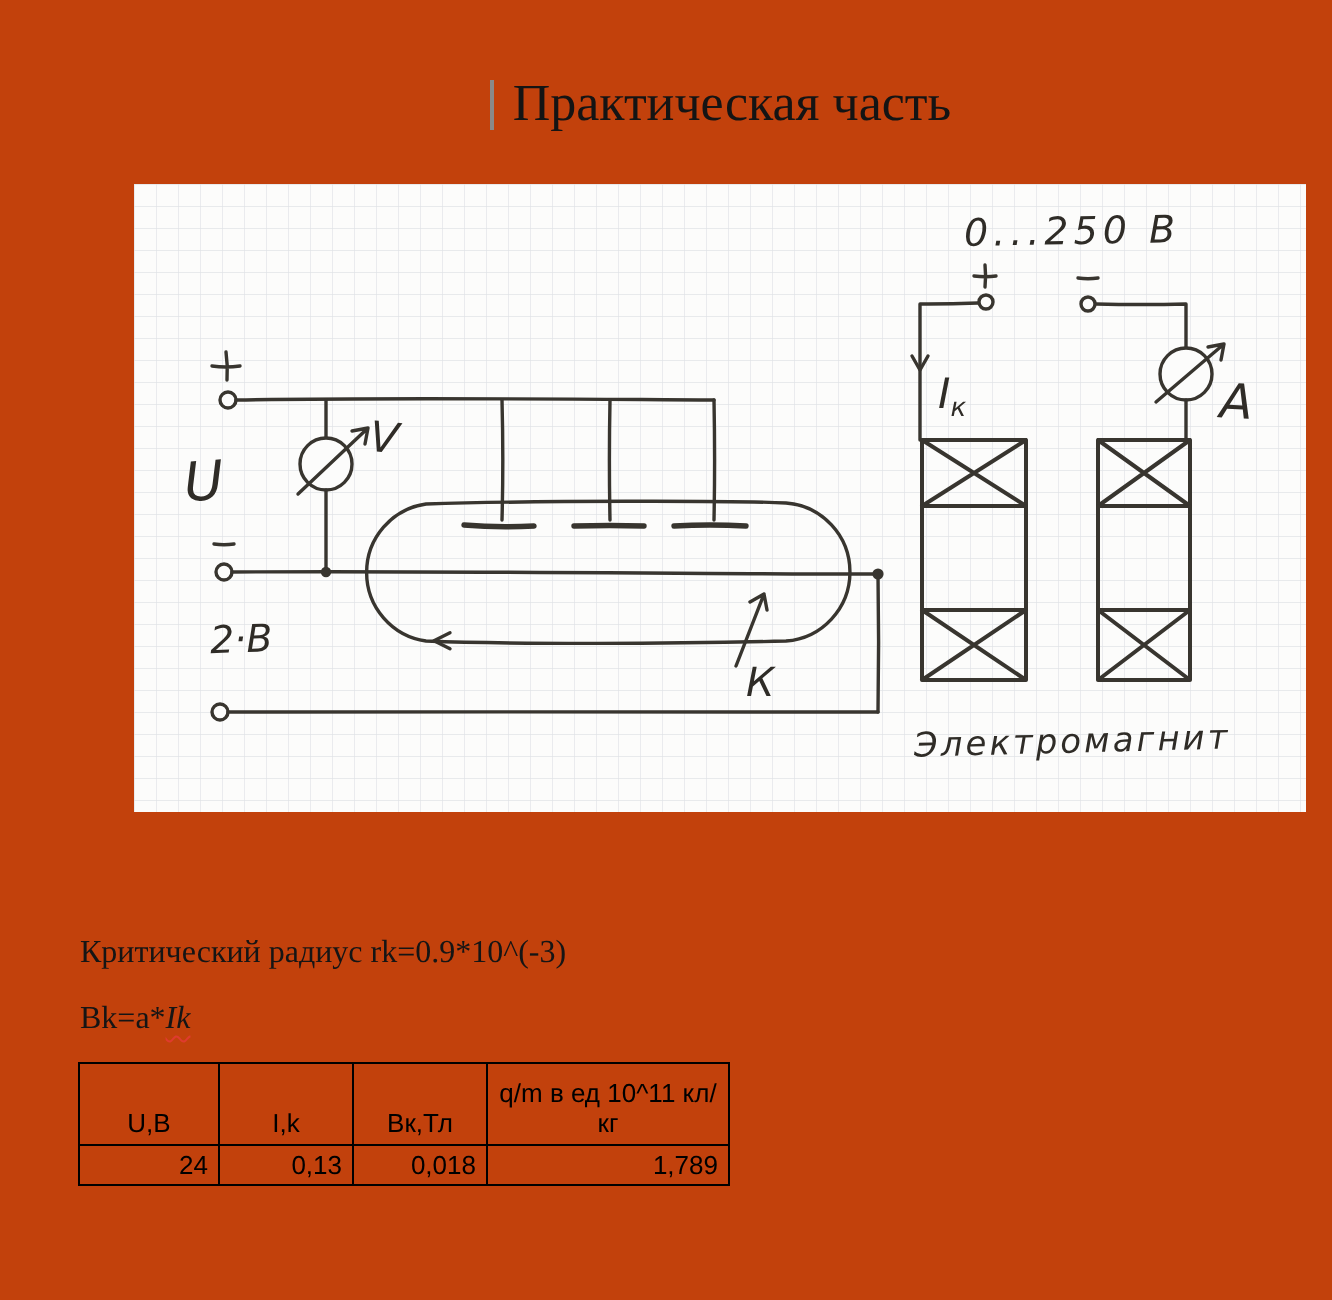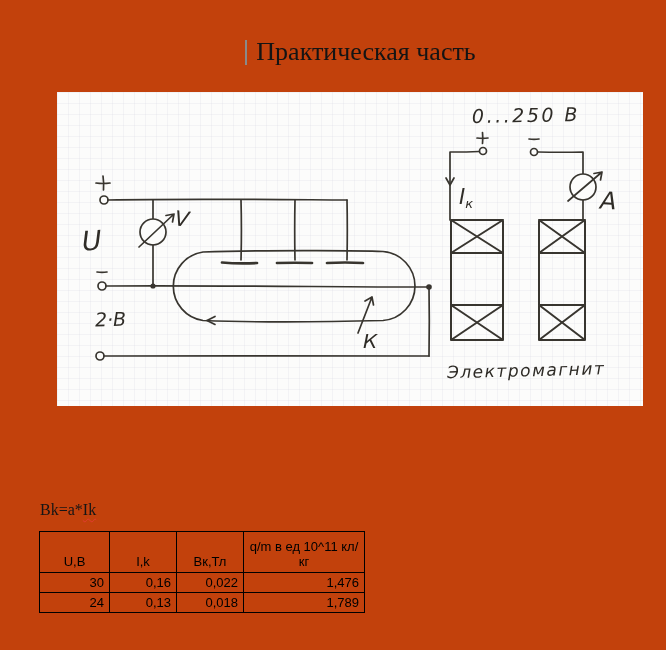--- a/index.html
+++ b/index.html
@@ -5,22 +5,22 @@
   html,body{margin:0;padding:0;background:#fff;}
   #page{position:relative;width:666px;height:650px;background:#c2410c;overflow:hidden;
         font-family:"Liberation Serif",serif;color:#111;}
   .title{position:absolute;left:66px;top:36px;width:600px;text-align:center;
          font-size:26px;line-height:32px;color:#141414;}
   .cursor{position:absolute;left:245px;top:40px;width:1.5px;height:25px;background:#8a8a8a;}
   .para{position:absolute;left:40px;font-size:16px;line-height:19px;color:#151515;}
   .p1{top:467px;}
   .p2{top:500px;}
   .wavy{text-decoration:underline;text-decoration-style:wavy;text-decoration-color:#e03a2f;
-        text-decoration-thickness:1px;text-underline-offset:3px;}
-  .diagram{position:absolute;left:57px;top:92px;width:586px;height:314px;}
+        text-decoration-thickness:1px;text-underline-offset:3px;font-style:italic;}
+  .diagram{position:absolute;left:67px;top:92px;width:586px;height:314px;}
   svg text{font-family:"DejaVu Sans",sans-serif;fill:#2f2c27;}
   table.meas{position:absolute;left:39px;top:531px;border-collapse:collapse;
              font-family:"Liberation Sans",sans-serif;font-size:13px;color:#000;
              table-layout:fixed;}
   table.meas th,table.meas td{border:1px solid #000;overflow:hidden;}
   table.meas th{font-weight:normal;text-align:center;vertical-align:bottom;
                 padding:2px 4px 3px 4px;line-height:15px;height:35px;}
   table.meas td{text-align:right;padding:1px 5px 1px 4px;height:17px;line-height:17px;}
 </style>
 </head>
@@ -125,45 +125,40 @@
       <text x="38" y="234" font-size="19" font-style="italic" transform="rotate(-2 55 228)">2·В</text>
       <text x="306" y="256" font-size="20" font-style="italic">К</text>
       <text x="402" y="112" font-size="21" font-style="italic">
         <tspan>I</tspan><tspan dy="4" font-size="13">к</tspan>
       </text>
       <text x="543" y="117" font-size="24" font-style="italic" transform="rotate(3 550 110)">A</text>
       <text x="390" y="284" font-size="17" font-style="italic" letter-spacing="1.5" transform="rotate(-1.5 480 280)">Электромагнит</text>
     </svg>
   </div>
 
+  <div class="para p1">Критический радиус rk=0.9*10^(-3)</div>
   <div class="para p2"><span>Bk=a*</span><span class="wavy">Ik</span></div>
 
   <table class="meas">
     <colgroup>
         <col style="width:70px">
         <col style="width:67px">
         <col style="width:67px">
         <col style="width:121px">
       </colgroup>
     <thead>
       <tr>
         <th>U,B</th>
         <th>I,k</th>
         <th>Вк,Тл</th>
         <th>q/m в ед 10^11 кл/кг</th>
       </tr>
     </thead>
     <tbody>
         <tr>
-          <td>30</td>
-          <td>0,16</td>
-          <td>0,022</td>
-          <td>1,476</td>
-        </tr>
-        <tr>
           <td>24</td>
           <td>0,13</td>
           <td>0,018</td>
           <td>1,789</td>
         </tr>
       </tbody>
   </table>
 
 </div>
 

